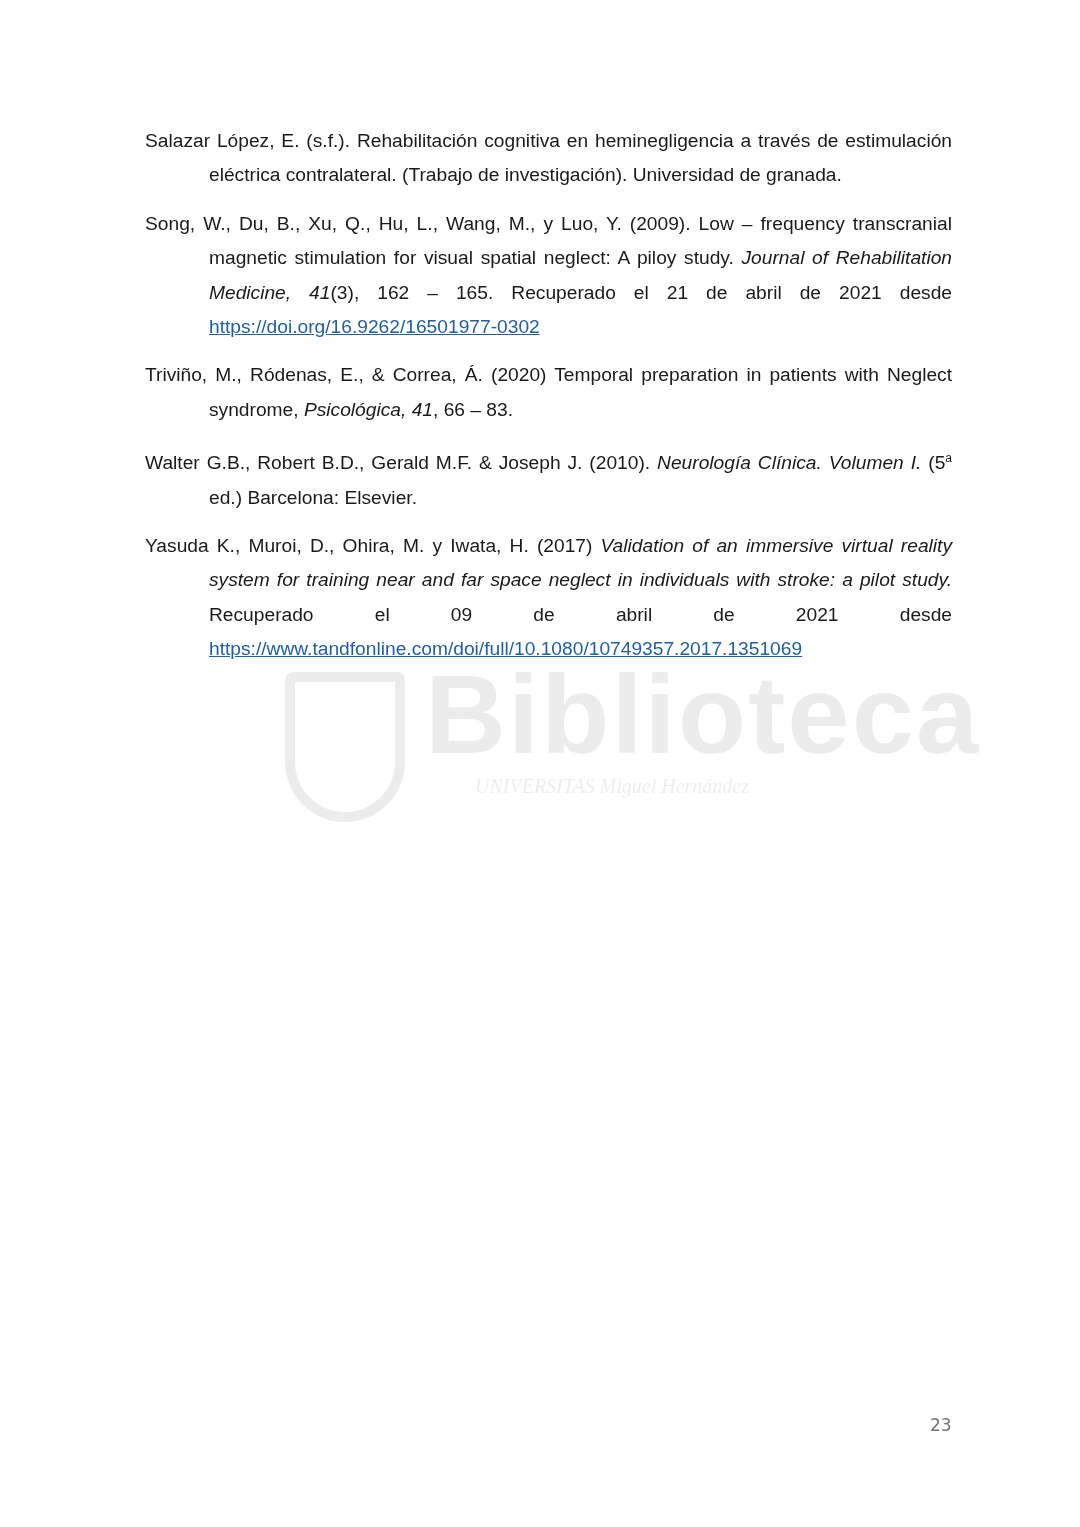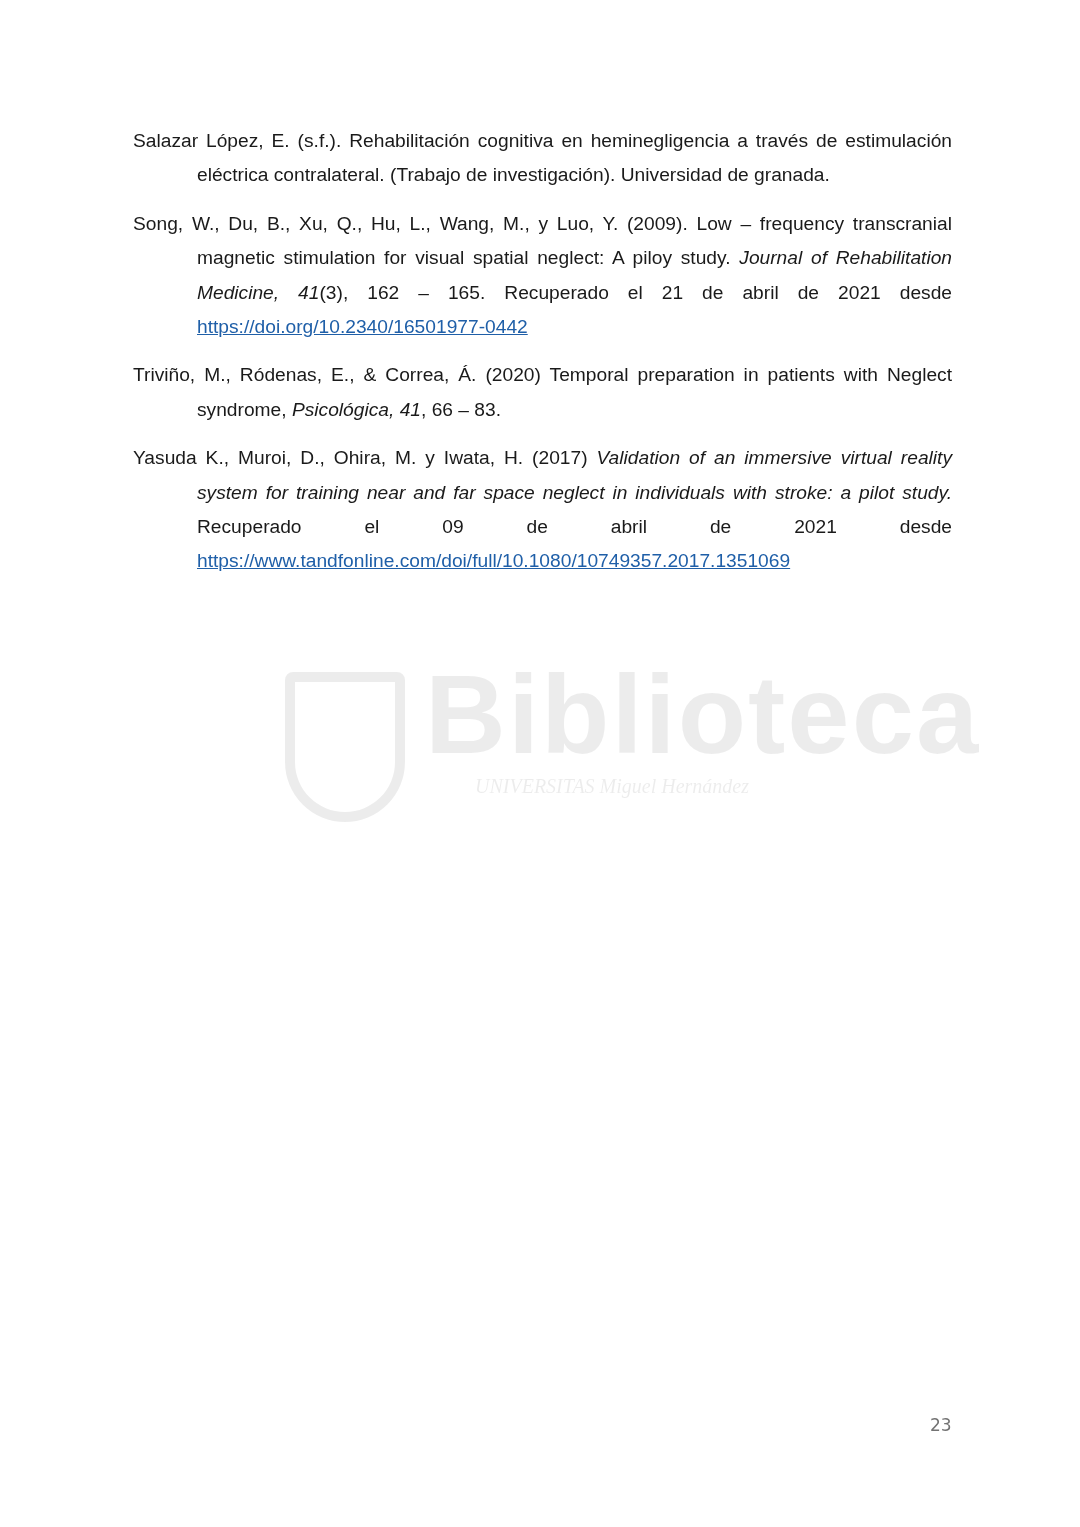--- a/index.html
+++ b/index.html
@@ -19,39 +19,40 @@
       position: absolute; left: 140px; top: -10px; font-size: 112px; font-weight: bold;
       font-family: "Liberation Sans", sans-serif; color: #000; letter-spacing: 2px; text-align: center;
     }
     .wm-sub {
       position: absolute; left: 190px; top: 115px; font-size: 20px; font-style: italic;
       color: #000; font-family: "Liberation Serif", serif;
     }
     .refs { position: absolute; left: 129px; top: 124px; width: 823px; }
     .ref {
       font-size: 19.2px; line-height: 34.4px; text-align: justify;
-      padding-left: 64px; text-indent: -64px; margin: 0 0 14px 4px;
+      padding-left: 64px; text-indent: -64px; margin: 0 0 14px 16px;
     }
     .ref i { font-style: italic; }
     .ref a { color: #1f5fa8; text-decoration: underline; }
     .sup { font-size: 12px; vertical-align: 7px; }
     .page-number {
       position: absolute; left: 930px; top: 1415px; font-size: 17px;
       font-family: "DejaVu Sans", sans-serif; color: #737373;
     }
   </style>
 </head>
 <body>
 
 <div class="watermark">
   <div class="wm-shield"></div>
   <div class="wm-title">Biblioteca</div>
   <div class="wm-sub">UNIVERSITAS Miguel Hernández</div>
 </div>
 
 <div class="refs" id="refs">
     <p class="ref"><span>Salazar López, E. (s.f.). Rehabilitación cognitiva en heminegligencia a través de estimulación eléctrica contralateral. (Trabajo de investigación). Universidad de granada.</span></p>
-    <p class="ref"><span>Song, W., Du, B., Xu, Q., Hu, L., Wang, M., y Luo, Y. (2009). Low – frequency transcranial magnetic stimulation for visual spatial neglect: A piloy study. </span><i>Journal of Rehabilitation Medicine, 41</i><span>(3), 162 – 165. Recuperado el 21 de abril de 2021 desde </span><a href="#">https://doi.org/10.2340/16501977-0442</a></p>
+    <p class="ref"><span>Song, W., Du, B., Xu, Q., Hu, L., Wang, M., y Luo, Y. (2009). Low – frequency transcranial magnetic stimulation for visual spatial neglect: A piloy study. </span><i>Journal of Rehabilitation Medicine, 41</i><span>(3), 162 – 165. Recuperado el 21 de abril de 2021 desde </span><a href="#">https://doi.org/16.9262/16501977-0302</a></p>
     <p class="ref"><span>Triviño, M., Ródenas, E., &amp; Correa, Á. (2020) Temporal preparation in patients with Neglect syndrome, </span><i>Psicológica, 41</i><span>, 66 – 83.</span></p>
+    <p class="ref"><span>Walter G.B., Robert B.D., Gerald M.F. &amp; Joseph J. (2010). </span><i>Neurología Clínica. Volumen I.</i><span> (5</span><span class="sup">a</span><span> ed.) Barcelona: Elsevier.</span></p>
     <p class="ref"><span>Yasuda K., Muroi, D., Ohira, M. y Iwata, H. (2017) </span><i>Validation of an immersive virtual reality system for training near and far space neglect in individuals with stroke: a pilot study.</i><span> Recuperado el 09 de abril de 2021 desde </span><a href="#">https://www.tandfonline.com/doi/full/10.1080/10749357.2017.1351069</a></p>
   </div>
 
 <div class="page-number">23</div>
 
 </body></html>

